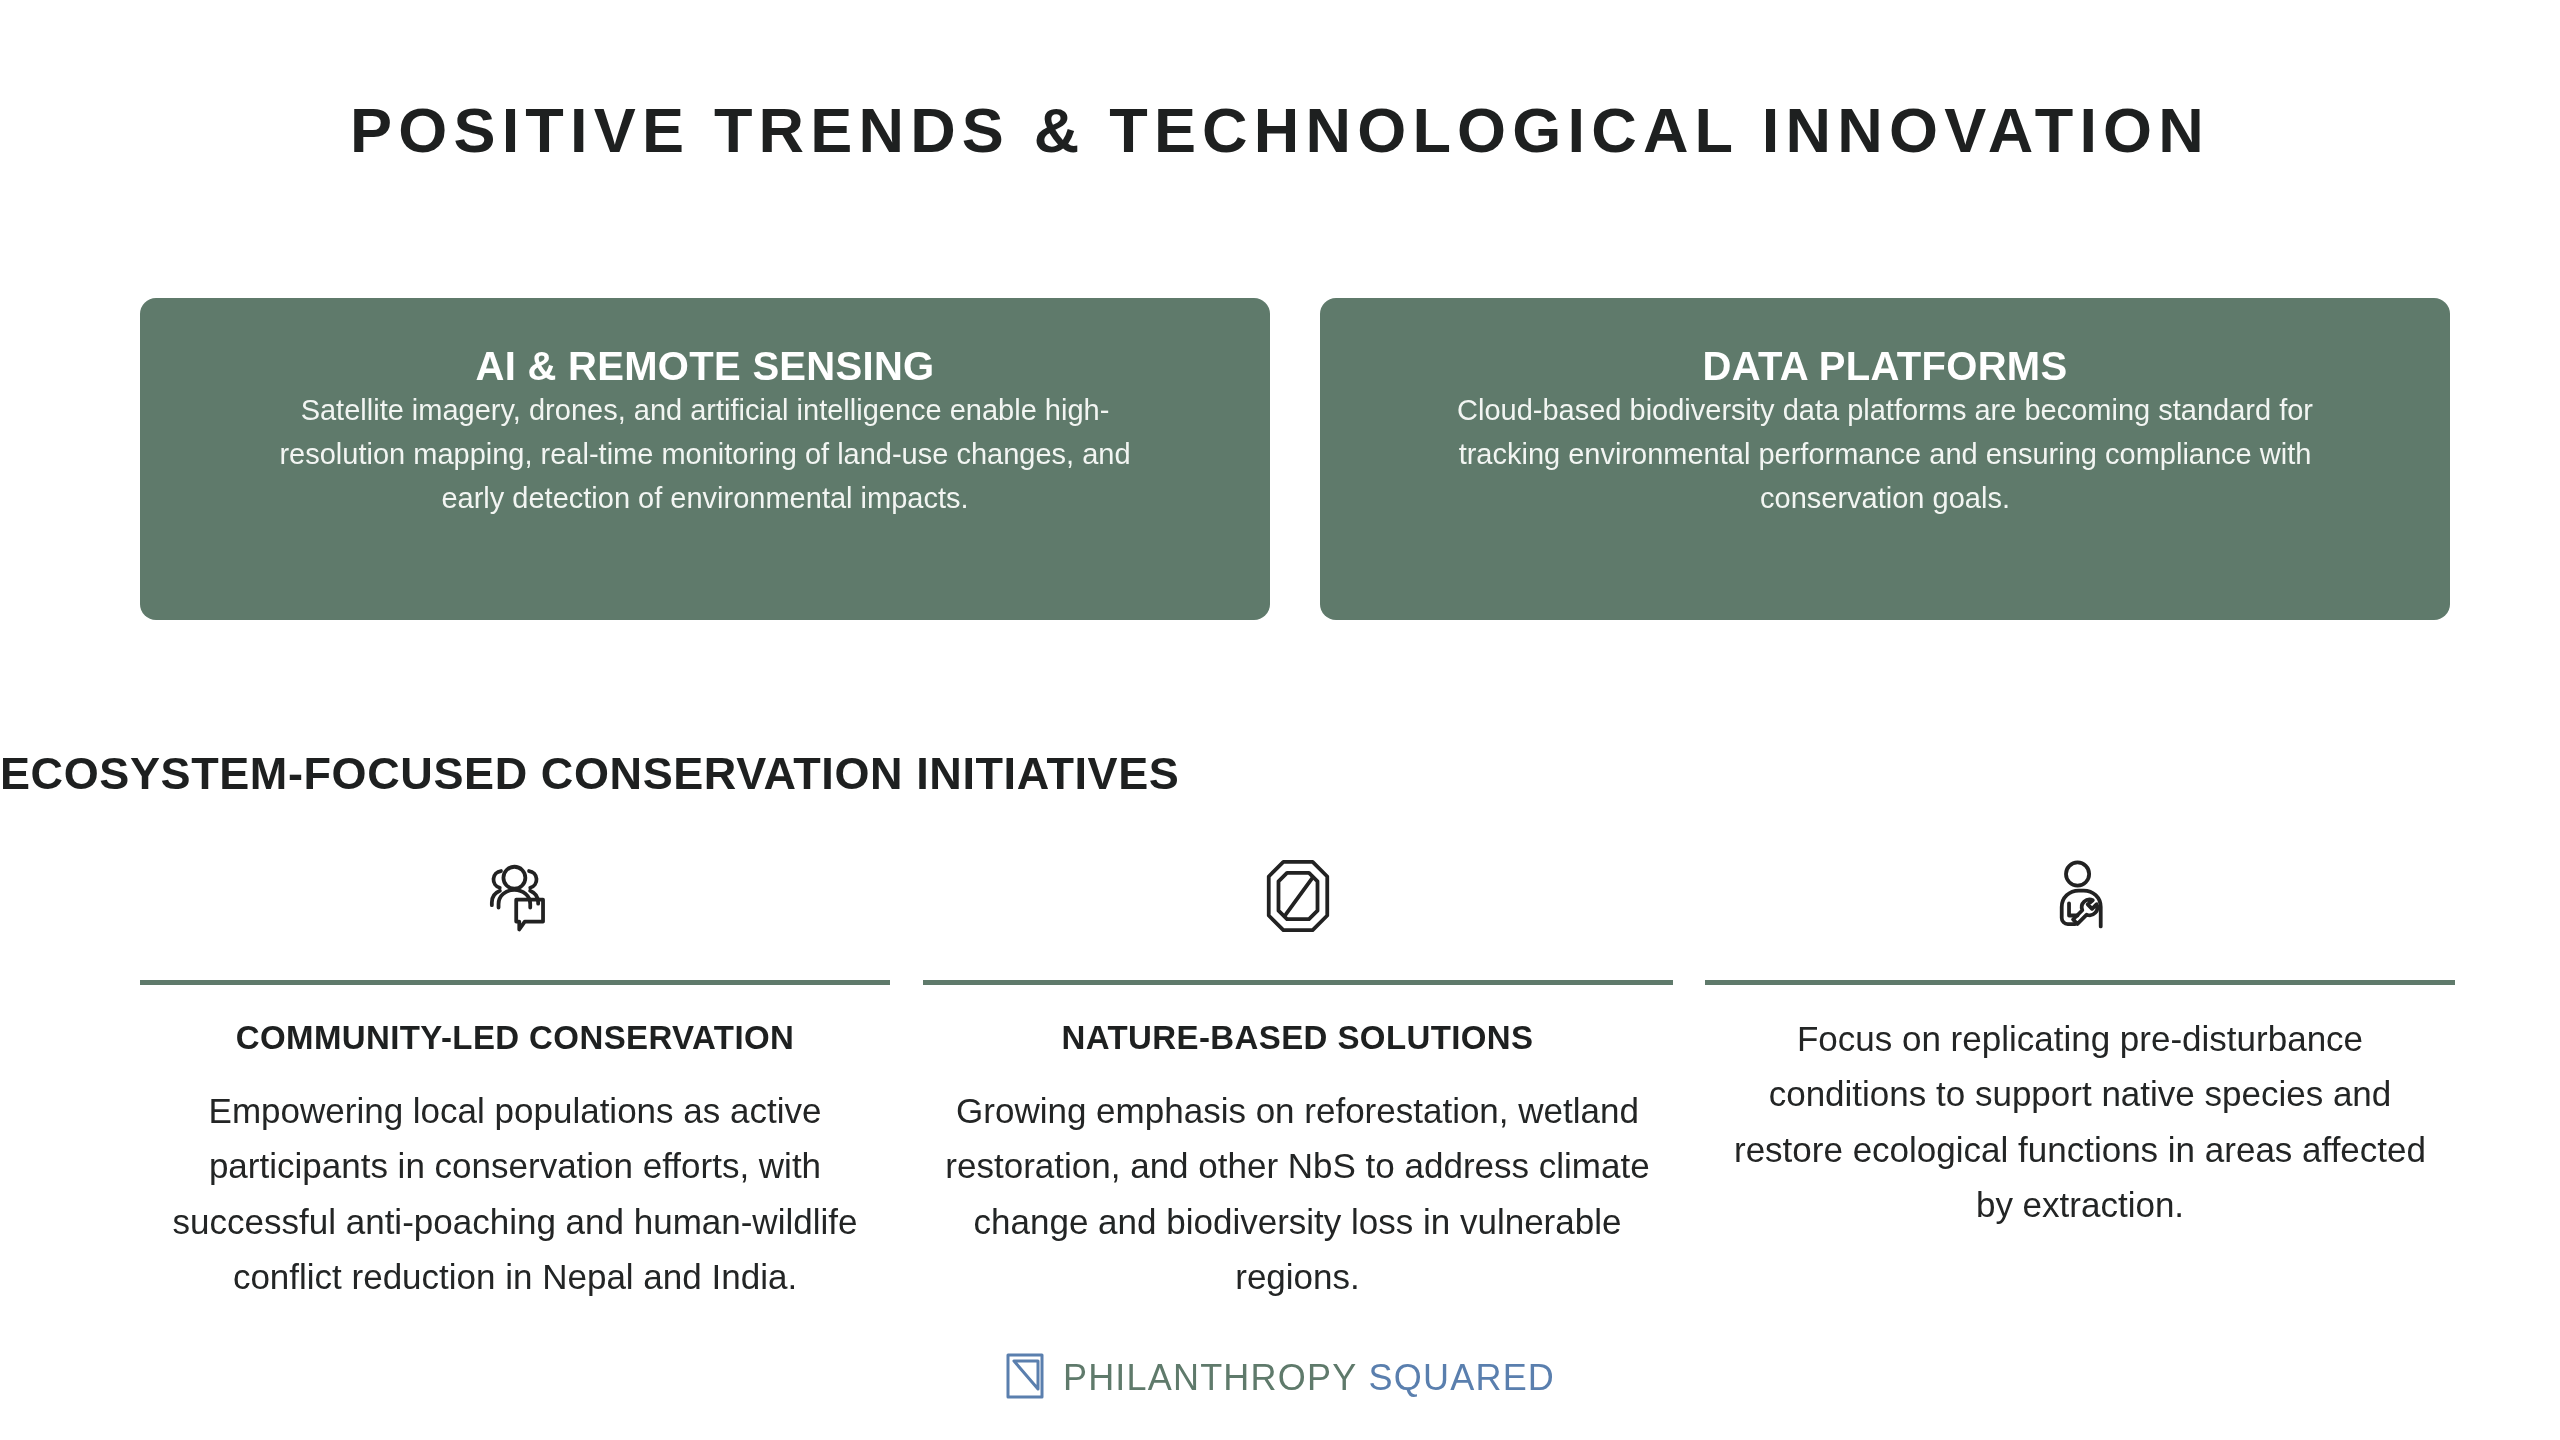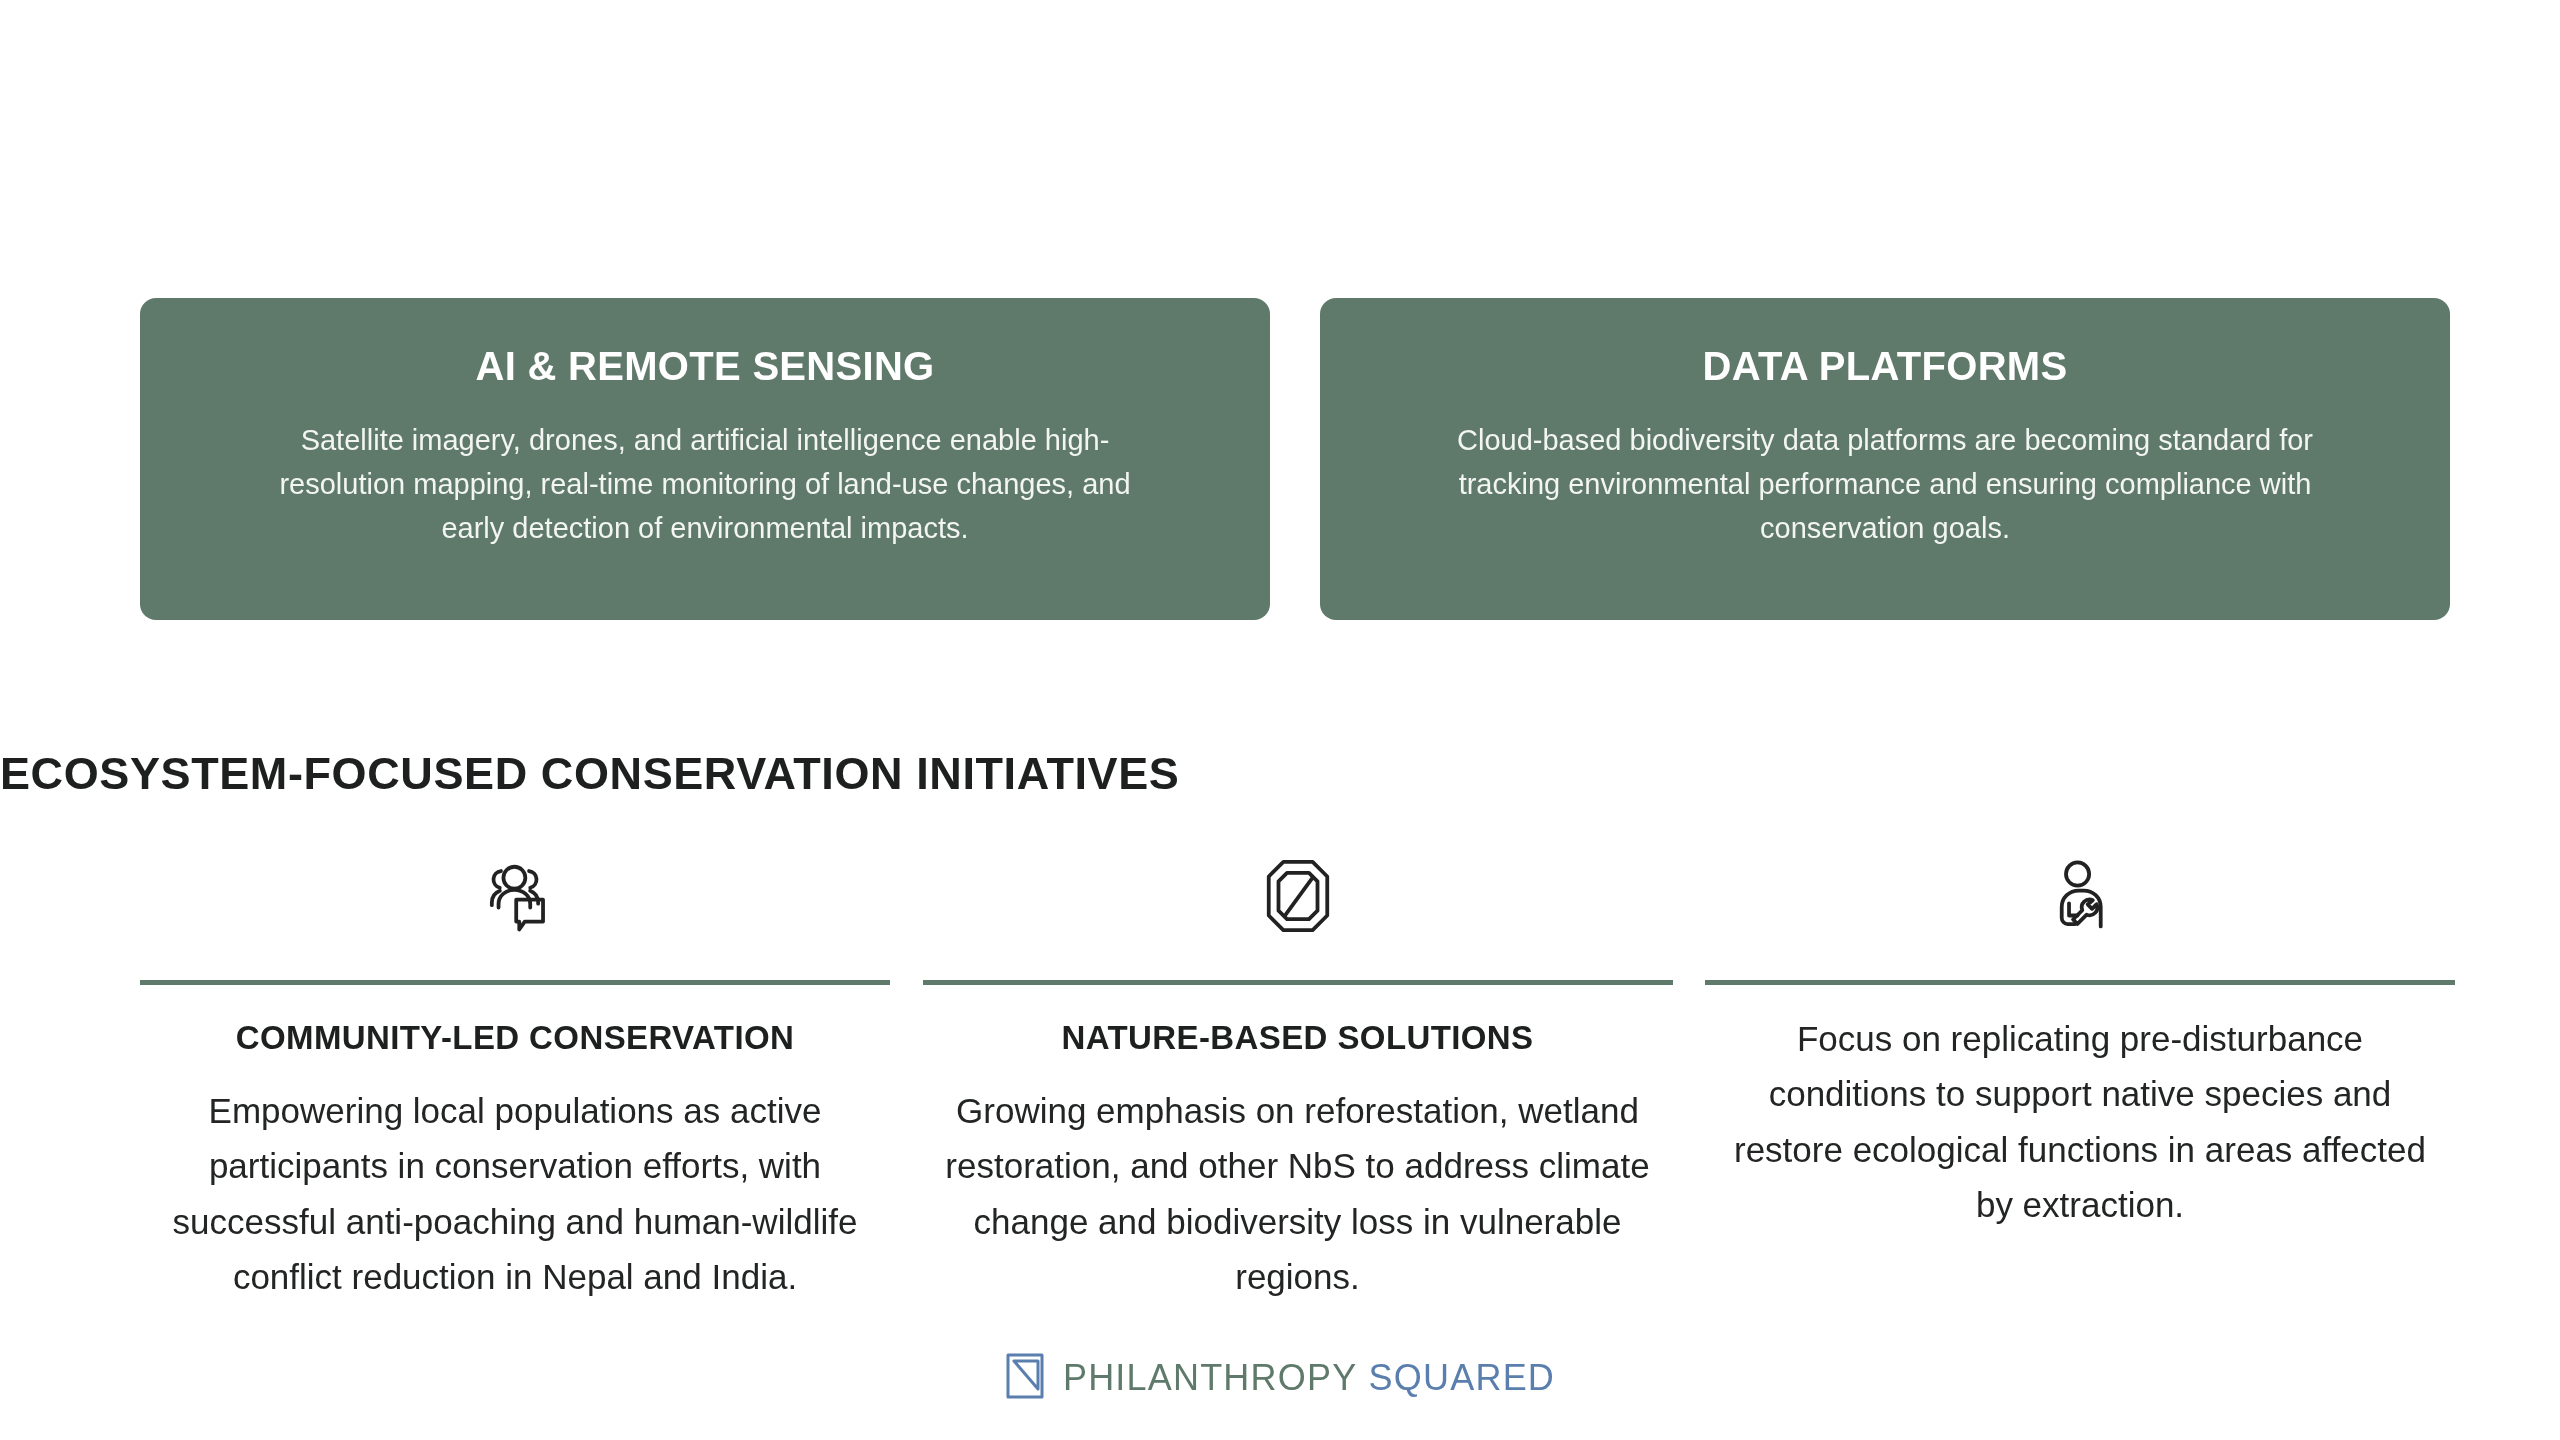--- a/index.html
+++ b/index.html
@@ -61,21 +61,20 @@
   .card-title {
     font-size: 40px;
     font-weight: 700;
     color: #ffffff;
     letter-spacing: 0.3px;
     text-align: left;
     line-height: 1.1;
   }
 
   .card-body {
-    margin-top: 30px;
     font-size: 29px;
     font-weight: 400;
     color: #f2f5f2;
     text-align: center;
     line-height: 1.52;
     max-width: 900px;
   }
 
   
   .section-heading {
@@ -168,20 +167,21 @@
   }
 
   .logo-word-1 { color: #5f7a6b; }
   .logo-word-2 { color: #5a7fae; margin-top: 11px; }
 </style>
 </head>
 <body>
 
 <div class="slide">
 
+  <h1 class="slide-title">POSITIVE TRENDS &amp; TECHNOLOGICAL INNOVATION</h1>
 
   <div class="cards-row">
 
     <div class="card">
       <div class="card-title">AI &amp; REMOTE SENSING</div>
       <div class="card-body">Satellite imagery, drones, and artificial intelligence enable high-resolution mapping, real-time monitoring of land-use changes, and early detection of environmental impacts.</div>
     </div>
 
     <div class="card">
       <div class="card-title">DATA PLATFORMS</div>

